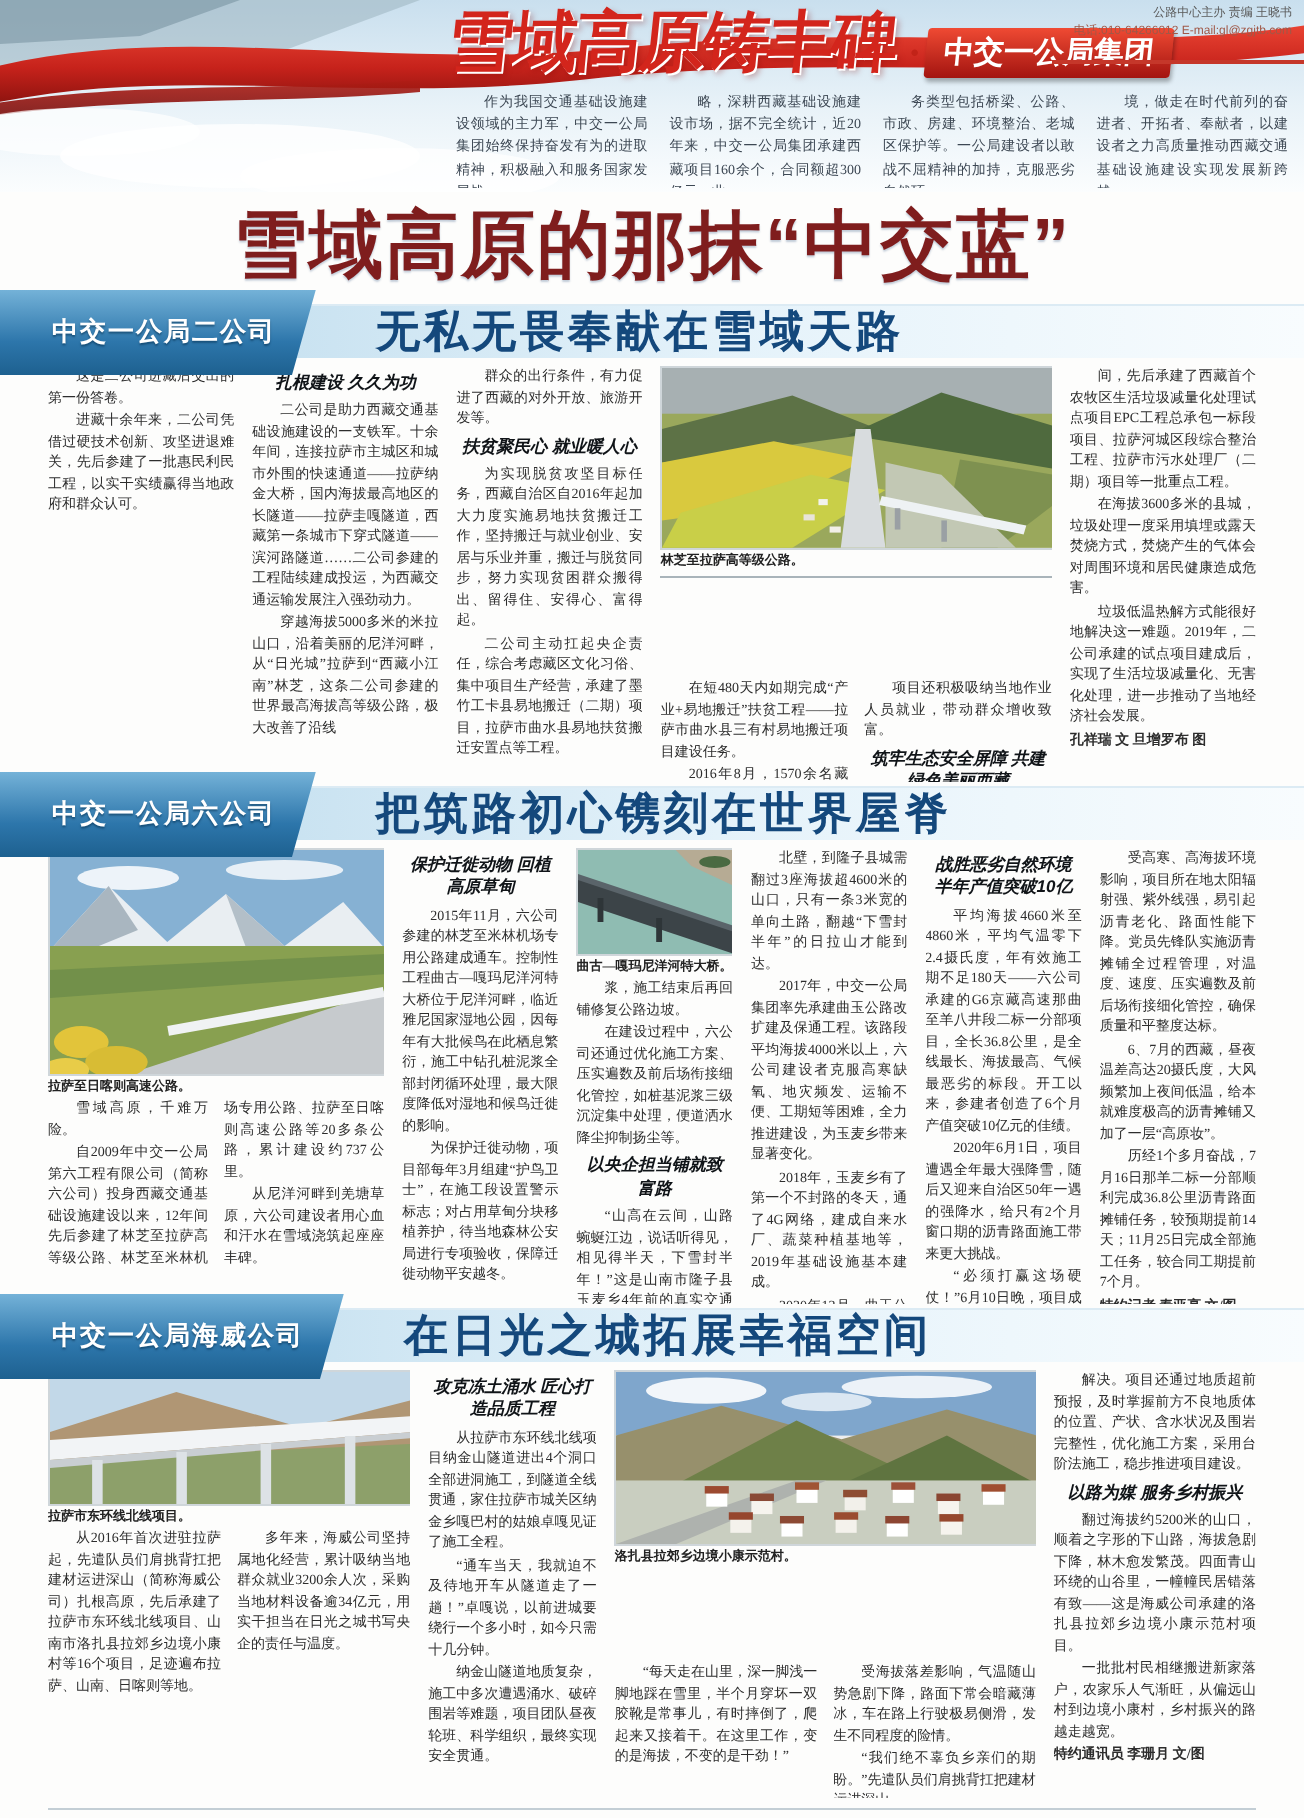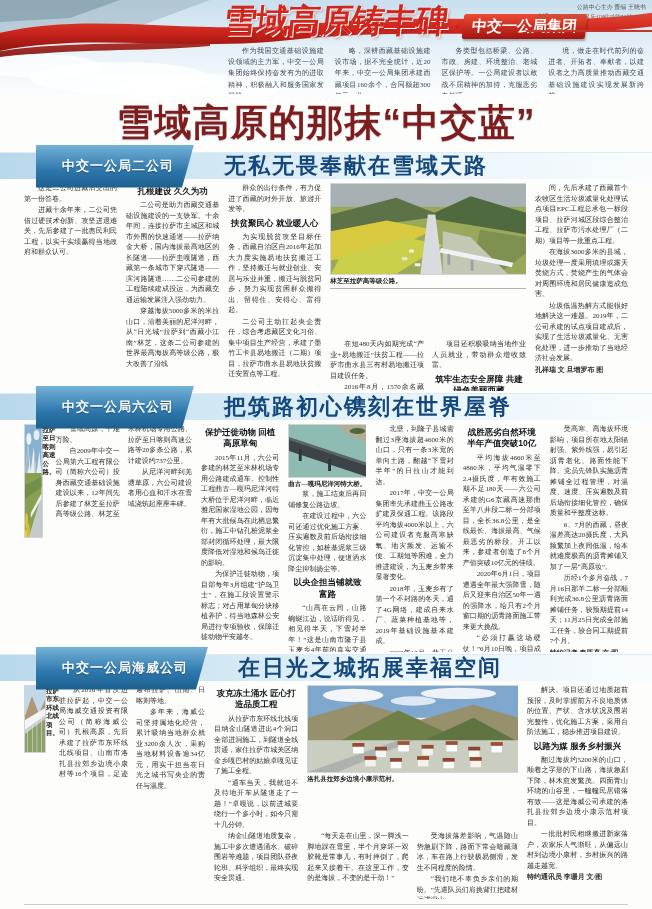--- a/index.html
+++ b/index.html
@@ -28,37 +28,37 @@
       font-size:37px;font-weight:900;color:#7f1d1d;letter-spacing:1px;
       text-shadow:0 1px 1px rgba(20,60,110,.25);}
   
   .band{height:26px;margin:2px 0 0 0;display:flex;align-items:center;
       background:linear-gradient(90deg,#b7d8eb 0%,#e4f2fa 55%,#f8fcfe 100%);
       border-top:1px solid #dcebf4;}
   .band-label{height:43px;display:flex;align-items:center;padding:0 20px 0 26px;
       background:linear-gradient(180deg,#74b2d8 0%,#2d76ab 60%,#1d608f 100%);
       color:#fff;font-weight:800;font-size:13px;letter-spacing:1px;
       clip-path:polygon(0 0,100% 0,calc(100% - 12px) 100%,0 100%);
-      text-shadow:0 1px 1px rgba(0,40,70,.5);margin-left:36px;}
+      text-shadow:0 1px 1px rgba(0,40,70,.5);}
   .band-headline{margin-left:30px;font-size:22px;font-weight:900;color:#14487c;letter-spacing:2px;font-family:Liberation Serif, serif;}
   
   .sec{padding:4px 24px 0 24px;display:flex;gap:9px;overflow:hidden;}
   .sec-1{height:208px;}
   .sec-2{height:228px;}
   .sec-3{height:214px;}
   .col{flex:1;overflow:hidden;min-width:0;}
   .col p,.plist p{margin:0 0 1px 0;font-size:7px;line-height:1.5;color:#2d2d2d;text-indent:2em;text-align:justify;}
   .subhead{margin:3px 2px;text-align:center;font-weight:800;font-size:8.5px;line-height:1.35;color:#101418;
-      font-family:"Liberation Sans","DejaVu Sans",sans-serif;}
+      font-family:"Liberation Sans","DejaVu Sans",sans-serif;font-style:italic;}
   .caption{margin:2px 0 1px 0;font-size:6.5px;font-weight:700;color:#222;line-height:1.3;}
   .cap-rule{border:none;border-top:1px solid #a9b4ba;margin:2px 0 3px 0;}
   .byline{text-align:right;font-weight:700;font-size:7px;color:#222;margin-top:3px;text-indent:0 !important;}
   .photoblock{flex:2.1;display:flex;flex-direction:column;min-width:0;overflow:hidden;}
   .photoblock-wide{flex:2.5;justify-content:space-between;}
-  .leftblock{flex:2.15;display:flex;flex-direction:row;min-width:0;overflow:hidden;}
+  .leftblock{flex:2.15;display:flex;flex-direction:column;min-width:0;overflow:hidden;}
   .twocol{display:flex;gap:8px;overflow:hidden;}
   .twocol>div{flex:1;min-width:0;overflow:hidden;margin-top:47px;}
   .flow2{column-count:2;column-gap:8px;}
   svg.photo{display:block;width:100%;border:1px solid #cfd6da;background:#eee;}
   .page-bottom{border-top:1px solid #c3ced5;margin:5px 24px 0 24px;}
 </style>
 </head>
 <body>
 
 <div class="masthead">
@@ -265,21 +265,21 @@
       <polygon points="0,44 172,36 172,66 0,66" fill="#8da06a"></polygon>
       <polygon points="0,34 172,22 172,30 0,44" fill="#f2f4f6"></polygon>
       <polygon points="0,44 172,30 172,33 0,48" fill="#c9ced2"></polygon>
       <rect x="20" y="44" width="5" height="22" fill="#dde2e6"></rect>
         <rect x="60" y="40" width="5" height="26" fill="#dde2e6"></rect>
         <rect x="100" y="36" width="5" height="30" fill="#dde2e6"></rect>
         <rect x="140" y="32" width="5" height="34" fill="#dde2e6"></rect>
     </svg>
     <div class="caption">拉萨市东环线北线项目。</div>
     <div class="flow2 plist">
-        <p>从2016年首次进驻拉萨起，中交一公局海威交通投资有限公司（简称海威公司）扎根高原，先后承建了拉萨市东环线北线项目、山南市洛扎县拉郊乡边境小康村等16个项目，足迹遍布拉萨、山南、日喀则等地。</p>
+        <p>从2016年首次进驻拉萨起，先遣队员们肩挑背扛把建材运进深山（简称海威公司）扎根高原，先后承建了拉萨市东环线北线项目、山南市洛扎县拉郊乡边境小康村等16个项目，足迹遍布拉萨、山南、日喀则等地。</p>
         <p>多年来，海威公司坚持属地化经营，累计吸纳当地群众就业3200余人次，采购当地材料设备逾34亿元，用实干担当在日光之城书写央企的责任与温度。</p>
       </div>
   </div>
   <div class="col">
     <h4 class="subhead">攻克冻土涌水 匠心打造品质工程</h4>
     <div class="plist">
         <p>从拉萨市东环线北线项目纳金山隧道进出4个洞口全部进洞施工，到隧道全线贯通，家住拉萨市城关区纳金乡嘎巴村的姑娘卓嘎见证了施工全程。</p>
         <p>“通车当天，我就迫不及待地开车从隧道走了一趟！”卓嘎说，以前进城要绕行一个多小时，如今只需十几分钟。</p>
         <p>纳金山隧道地质复杂，施工中多次遭遇涌水、破碎围岩等难题，项目团队昼夜轮班、科学组织，最终实现安全贯通。</p>
       </div>

